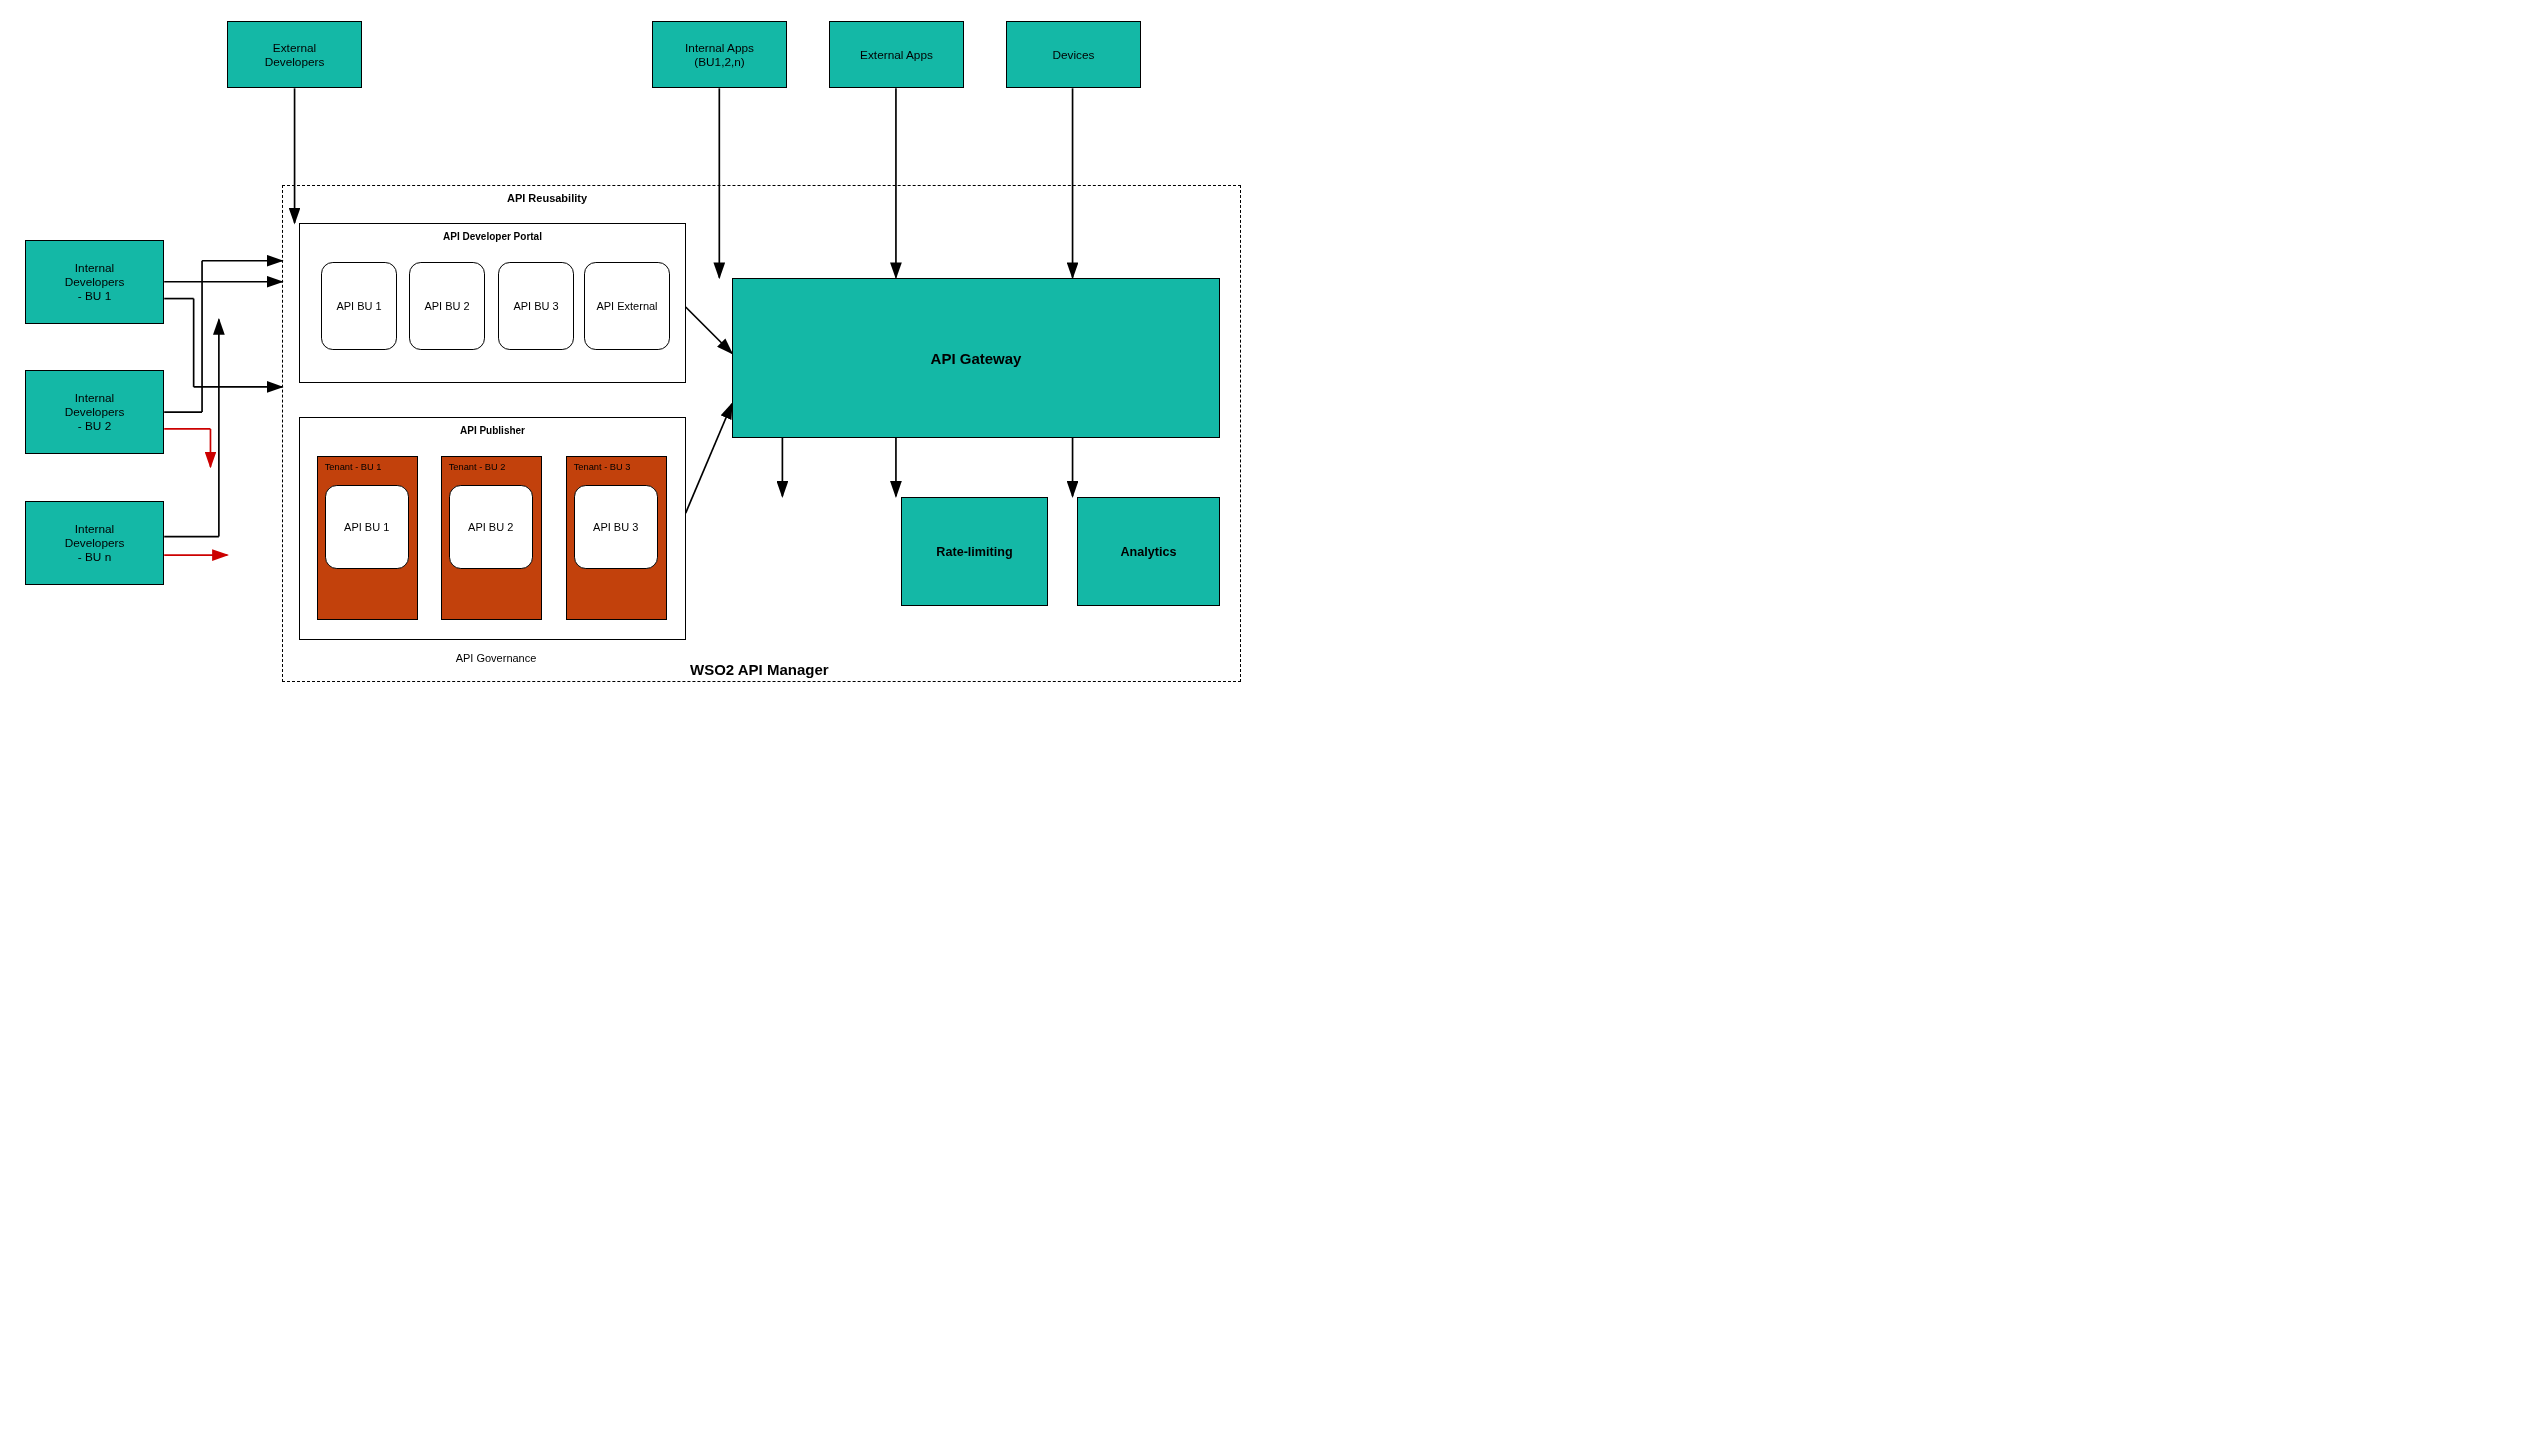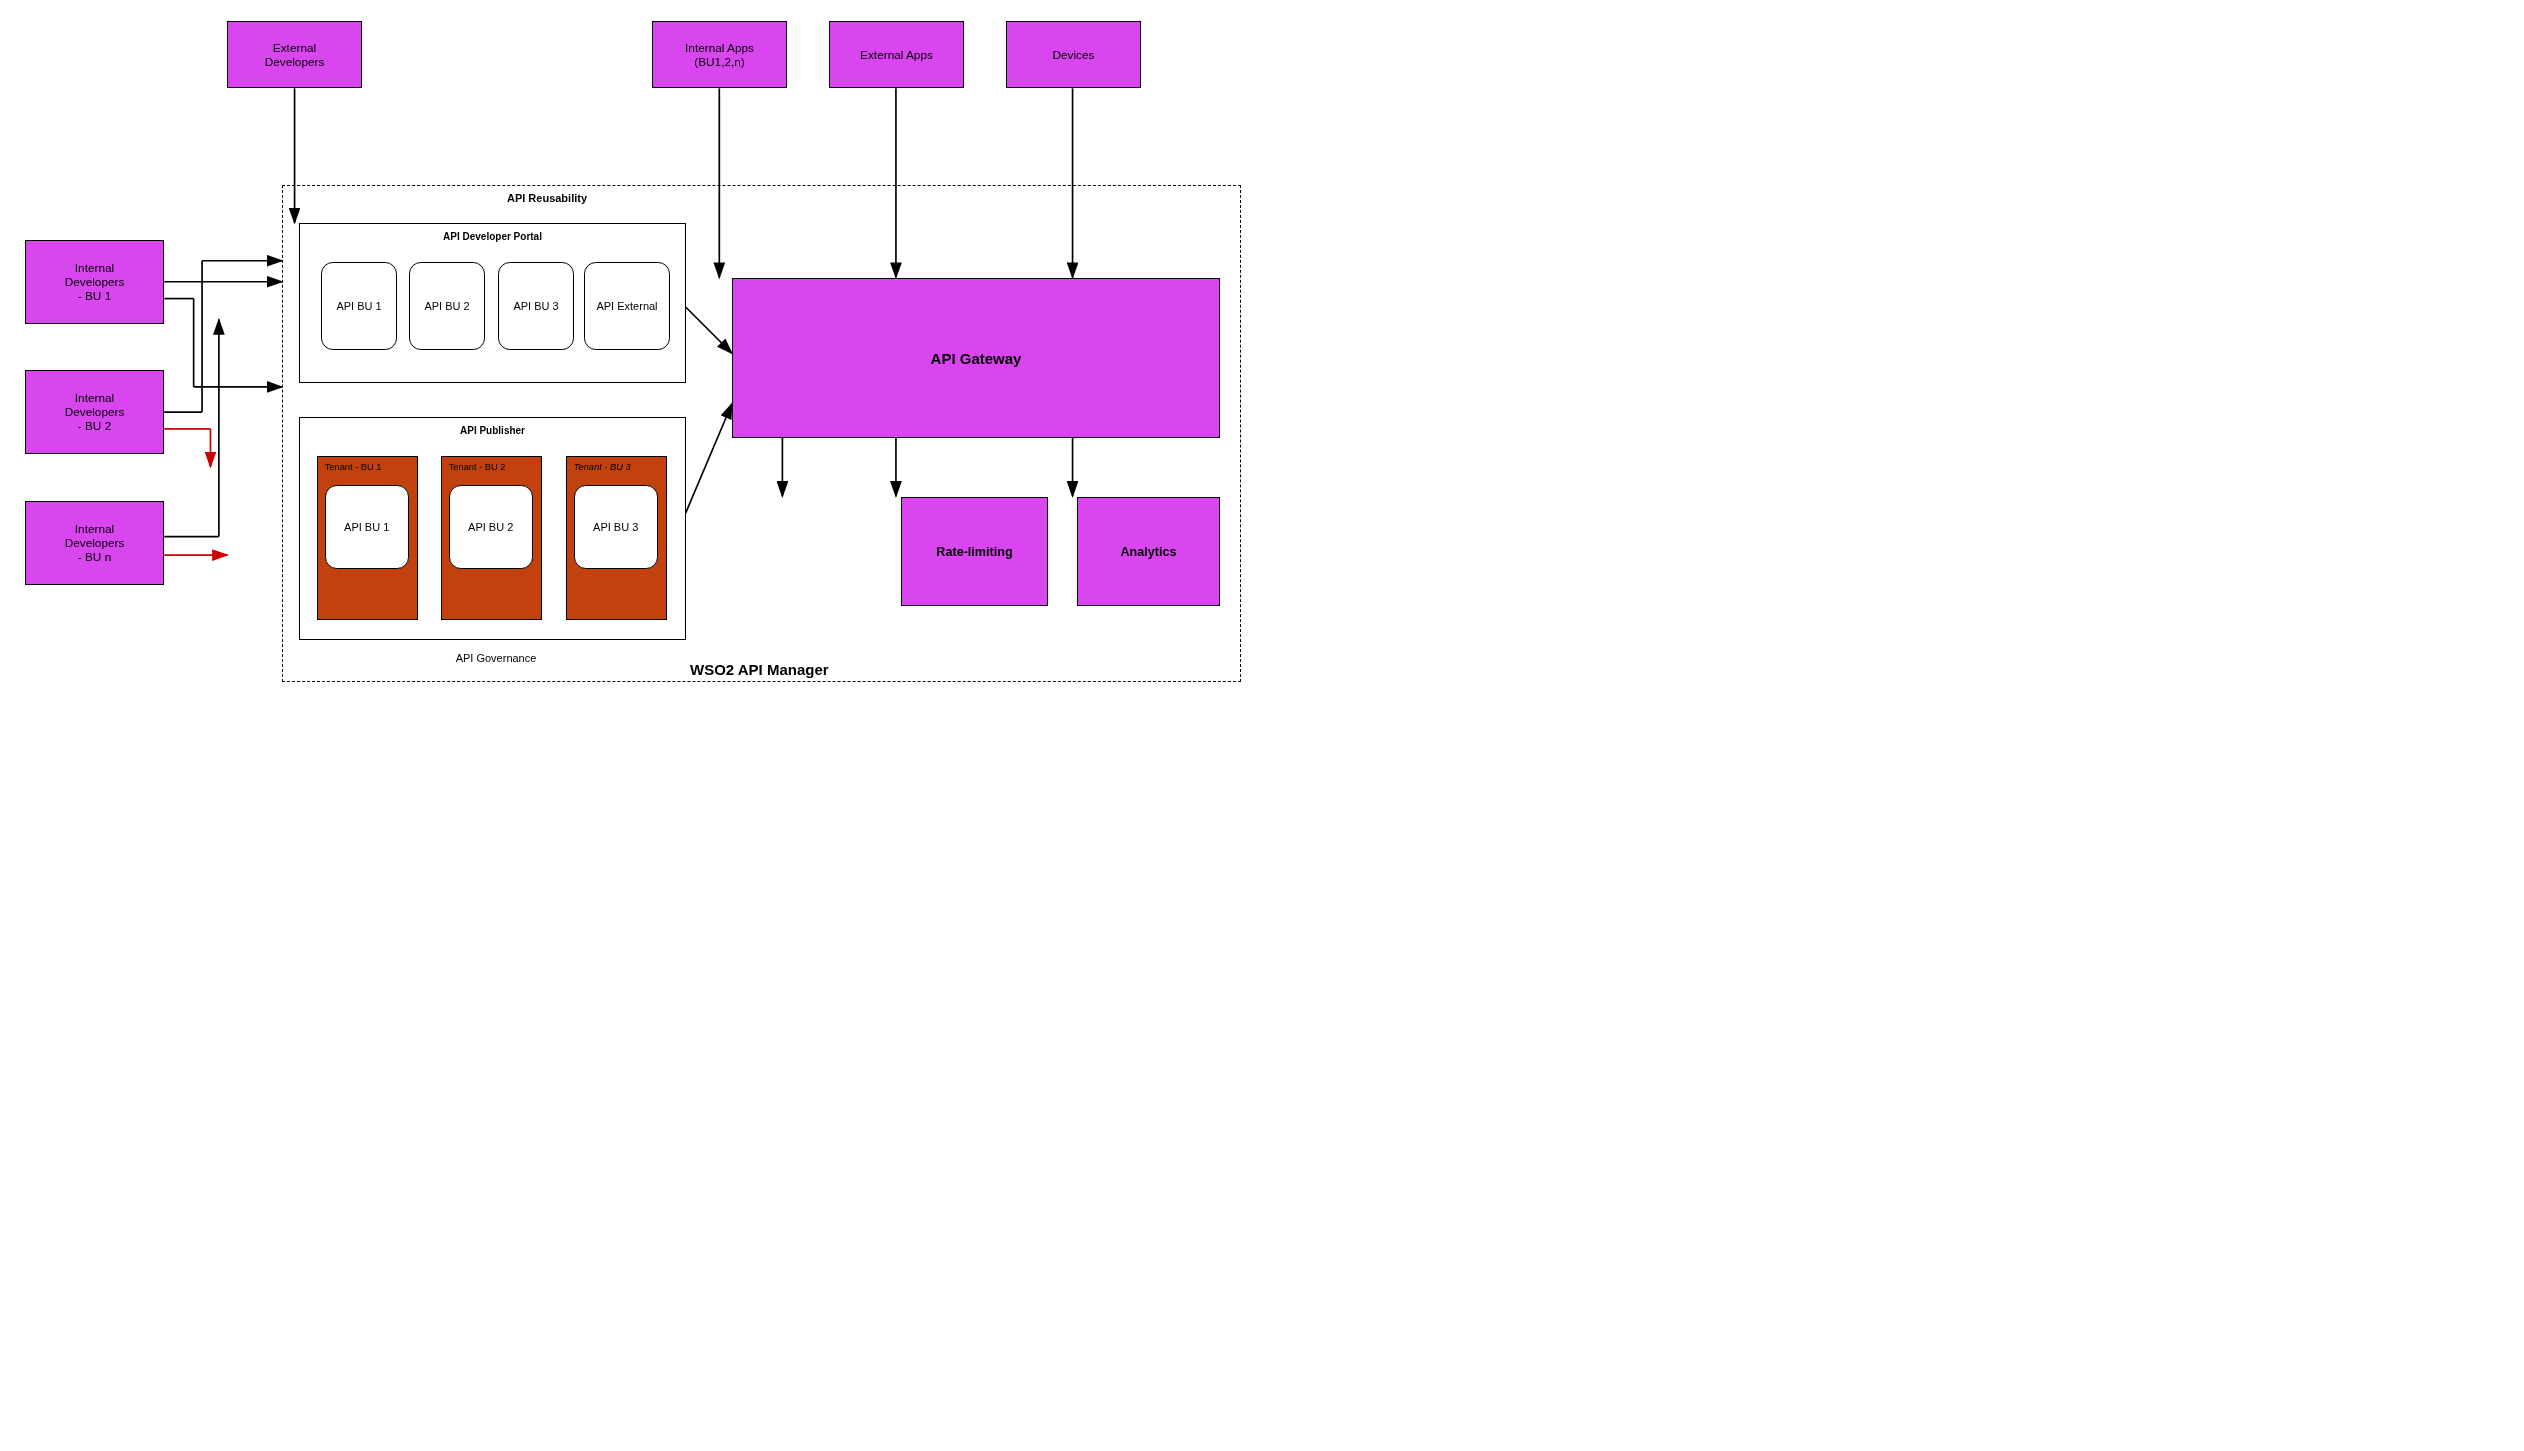--- a/index.html
+++ b/index.html
@@ -12,21 +12,21 @@
       position: relative;
     }
     .diagram {
       position: relative;
       width: 1262px;
       height: 725px;
     }
     .box {
       position: absolute;
       border: 1.7px solid #000;
-      background: #d946ef;
+      background: #14b8a6;
       display: flex;
       align-items: center;
       justify-content: center;
       text-align: center;
       font-size: 11.8px;
       font-weight: normal;
     }
     .box.bold-label {
       font-weight: bold;
     }
@@ -224,21 +224,21 @@
     </div>
 
     <div class="tenant-box" style="left:141px; top:38px; width:101px; height:164px;">
       <span style="font-size:9.3px; margin-bottom:6.7px;">Tenant - BU 2</span>
       <div class="rounded-box" style="position:relative; width:84px; height:84px; left:0; top:0; margin-top:6.7px;">
         <span>API BU 2</span>
       </div>
     </div>
 
     <div class="tenant-box" style="left:266px; top:38px; width:101px; height:164px;">
-      <span style="font-size:9.3px; margin-bottom:6.7px;font-style:italic;">Tenant - BU 3</span>
+      <span style="font-size:9.3px; margin-bottom:6.7px;">Tenant - BU 3</span>
       <div class="rounded-box" style="position:relative; width:84px; height:84px; left:0; top:0; margin-top:6.7px;">
         <span>API BU 3</span>
       </div>
     </div>
   </div>
 
   <div class="section-label" style="left:412px; top:652px; width:168px; font-size:11px;">
     <span>API Governance</span>
   </div>
 

